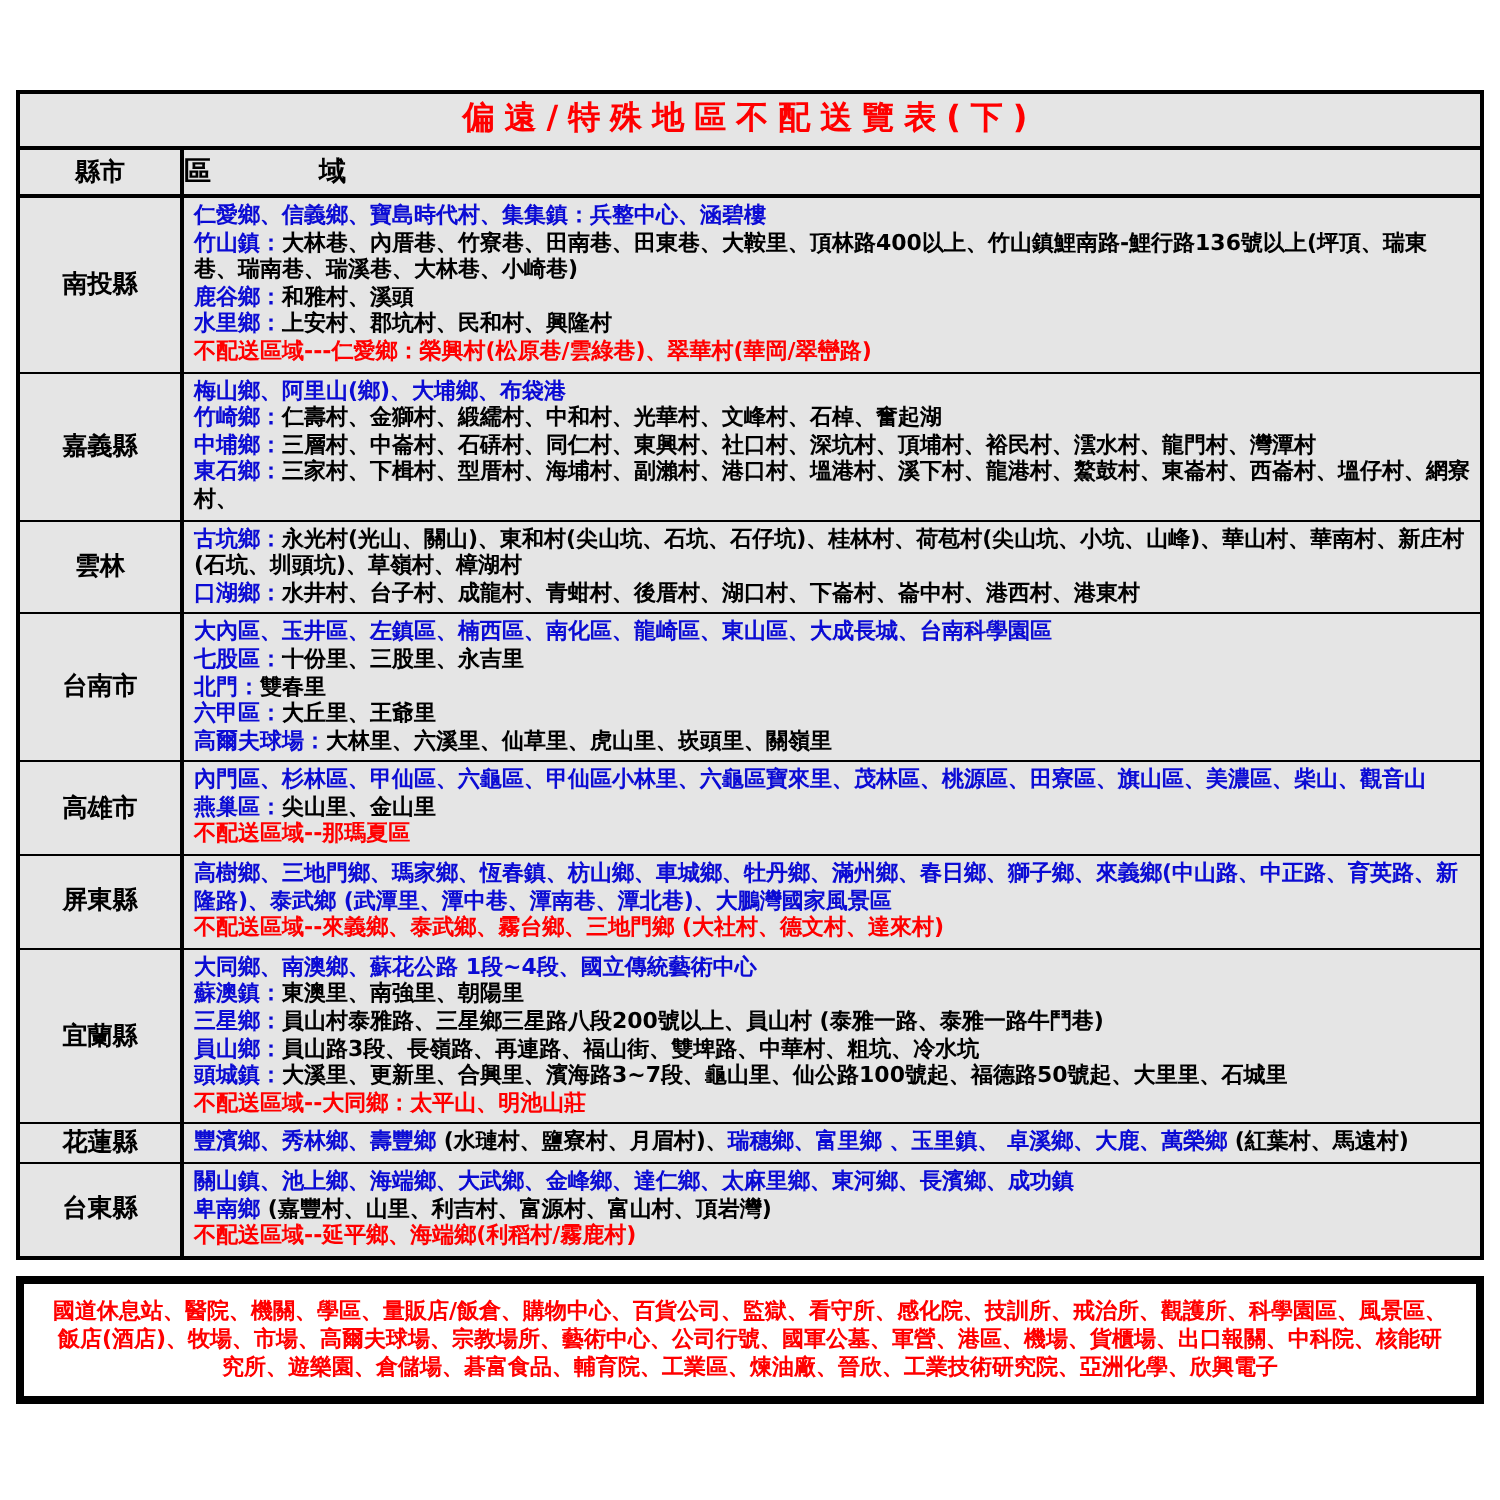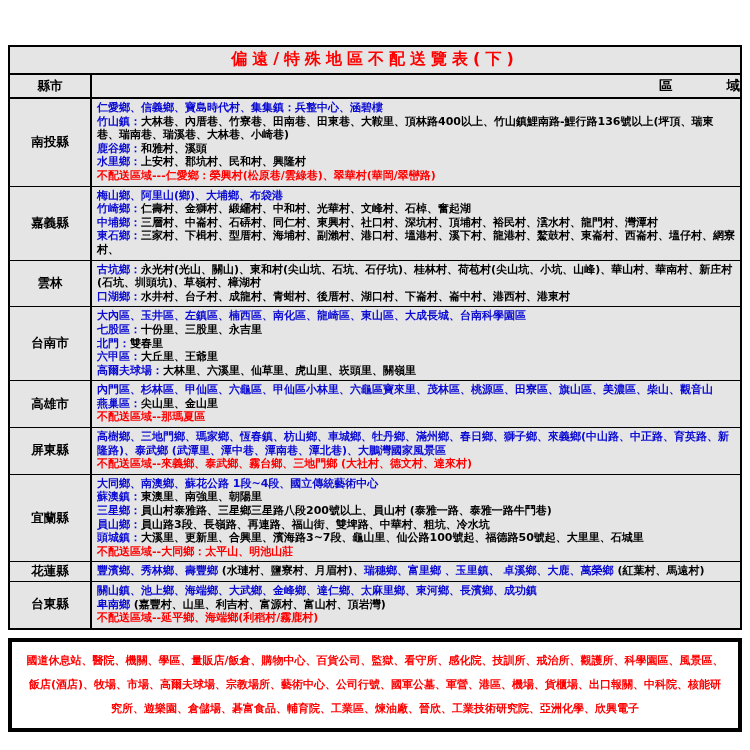--- a/index.html
+++ b/index.html
@@ -24,36 +24,36 @@
     border-bottom:2px solid #000;
   }
   .header-row{display:flex;border-bottom:2px solid #000;}
   .county-col{
     flex:0 0 80px;width:80px;
     border-right:2px solid #000;
     display:flex;align-items:center;justify-content:center;
     text-align:center;
     font-size:12.5px;color:#000;
   }
-  .region-head{flex:1;text-align:right;font-size:13.5px;padding:2px 0;color:#000;}
+  .region-head{flex:1;text-align:left;font-size:13.5px;padding:2px 0;color:#000;}
   .row{display:flex;}
   .row + .row{border-top:1.5px solid #000;}
   .region-cell{flex:1;padding:2px 5px 3px 5px;}
   .line{font-size:11px;line-height:13.6px;word-break:break-all;}
   .seg-blue{color:#0b0bd4;}
   .seg-black{color:#000;}
   .seg-red{color:#ff0000;text-align:right;}
   .restricted-box{
     margin:8px 8px 0 8px;
     border:4px solid #000;
     padding:7px 12px;
     text-align:center;
     color:#ff0000;
     font-size:11px;
-    line-height:24px;
+    line-height:14px;
   }
   .footer-note{
     margin:9px 8px 0 10px;
     color:#0b0bd4;
     font-size:11.5px;
   }
 </style>
 </head>
 <body>
 

